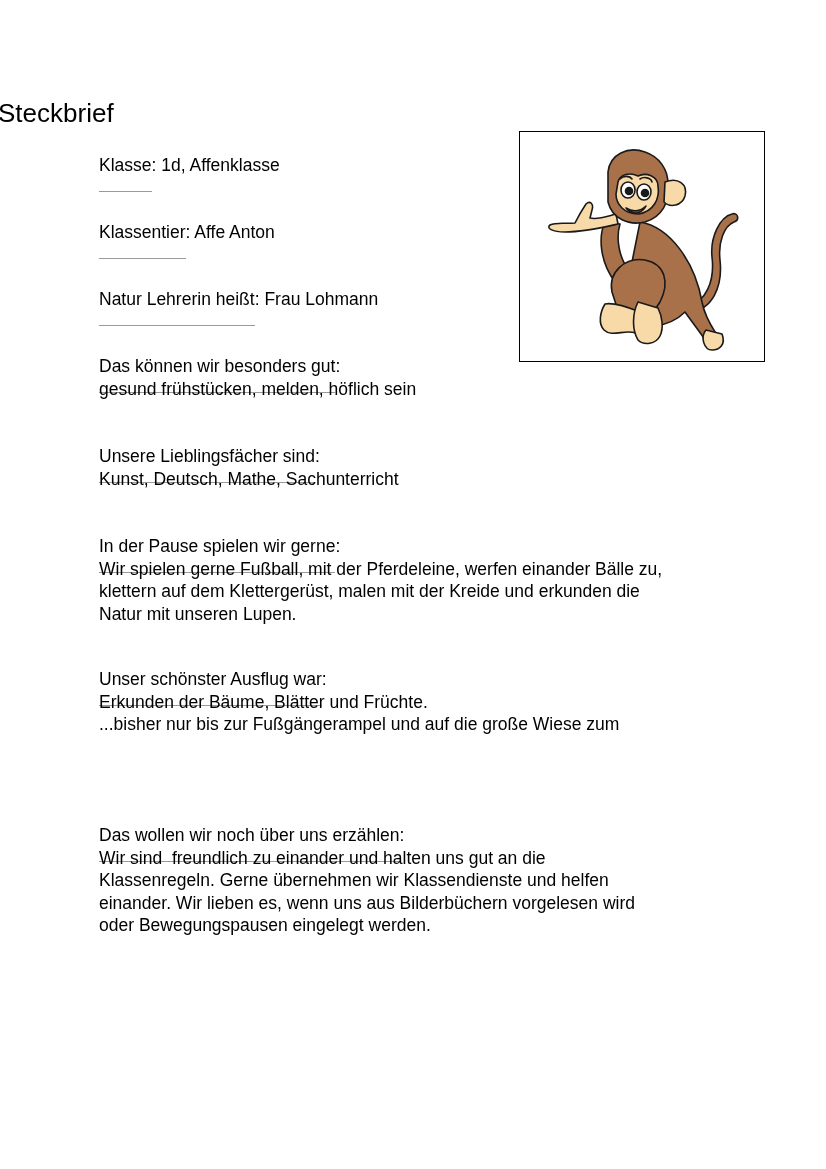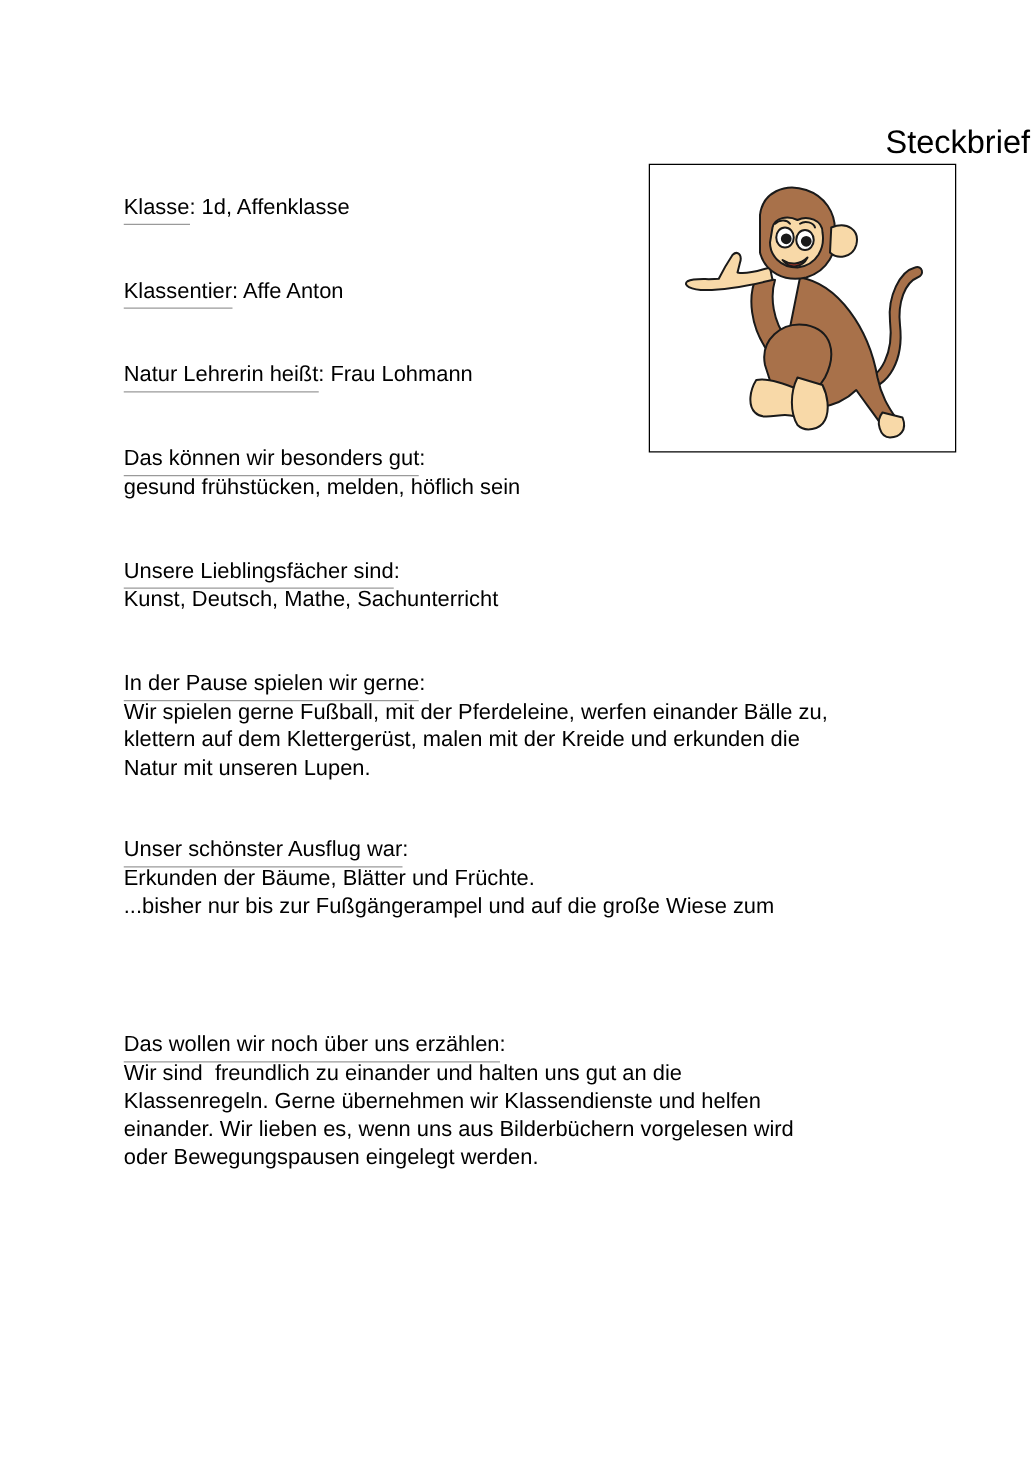--- a/index.html
+++ b/index.html
@@ -1,22 +1,22 @@
 <!DOCTYPE html>
 <html><head>
   <meta charset="utf-8">
   <style>
     html, body { margin: 0; padding: 0; background: #ffffff; }
     body { width: 826px; height: 1169px; position: relative; overflow: hidden;
            font-family: "Liberation Sans", sans-serif; color: #000; }
-    .title { position: absolute; top: 98px; left: 0; width: 826px; text-align: right;
+    .title { position: absolute; top: 98px; left: 0; width: 826px; text-align: left;
              font-size: 26px; margin-left: 0; }
     .title span { position: relative; left: -2px; }
     .section { position: absolute; left: 99px; font-size: 17.5px; line-height: 22.5px; width: 640px; }
-    .label { text-decoration: none; border-bottom: 1.5px solid #9a9a9a; padding-bottom: 4px; }
+    .label { text-decoration: none; border-bottom: 1.5px solid #9a9a9a; padding-bottom: 16px; }
     .body-text { display: block; }
     .picture { position: absolute; left: 519px; top: 131px; width: 246px; height: 231px;
                border: 1px solid #000; box-sizing: border-box; background: #fff; }
     .picture svg { position: absolute; left: 0; top: 0; }
   </style>
 </head>
 <body>
 
 <div class="title"><span>Steckbrief</span></div>
 

